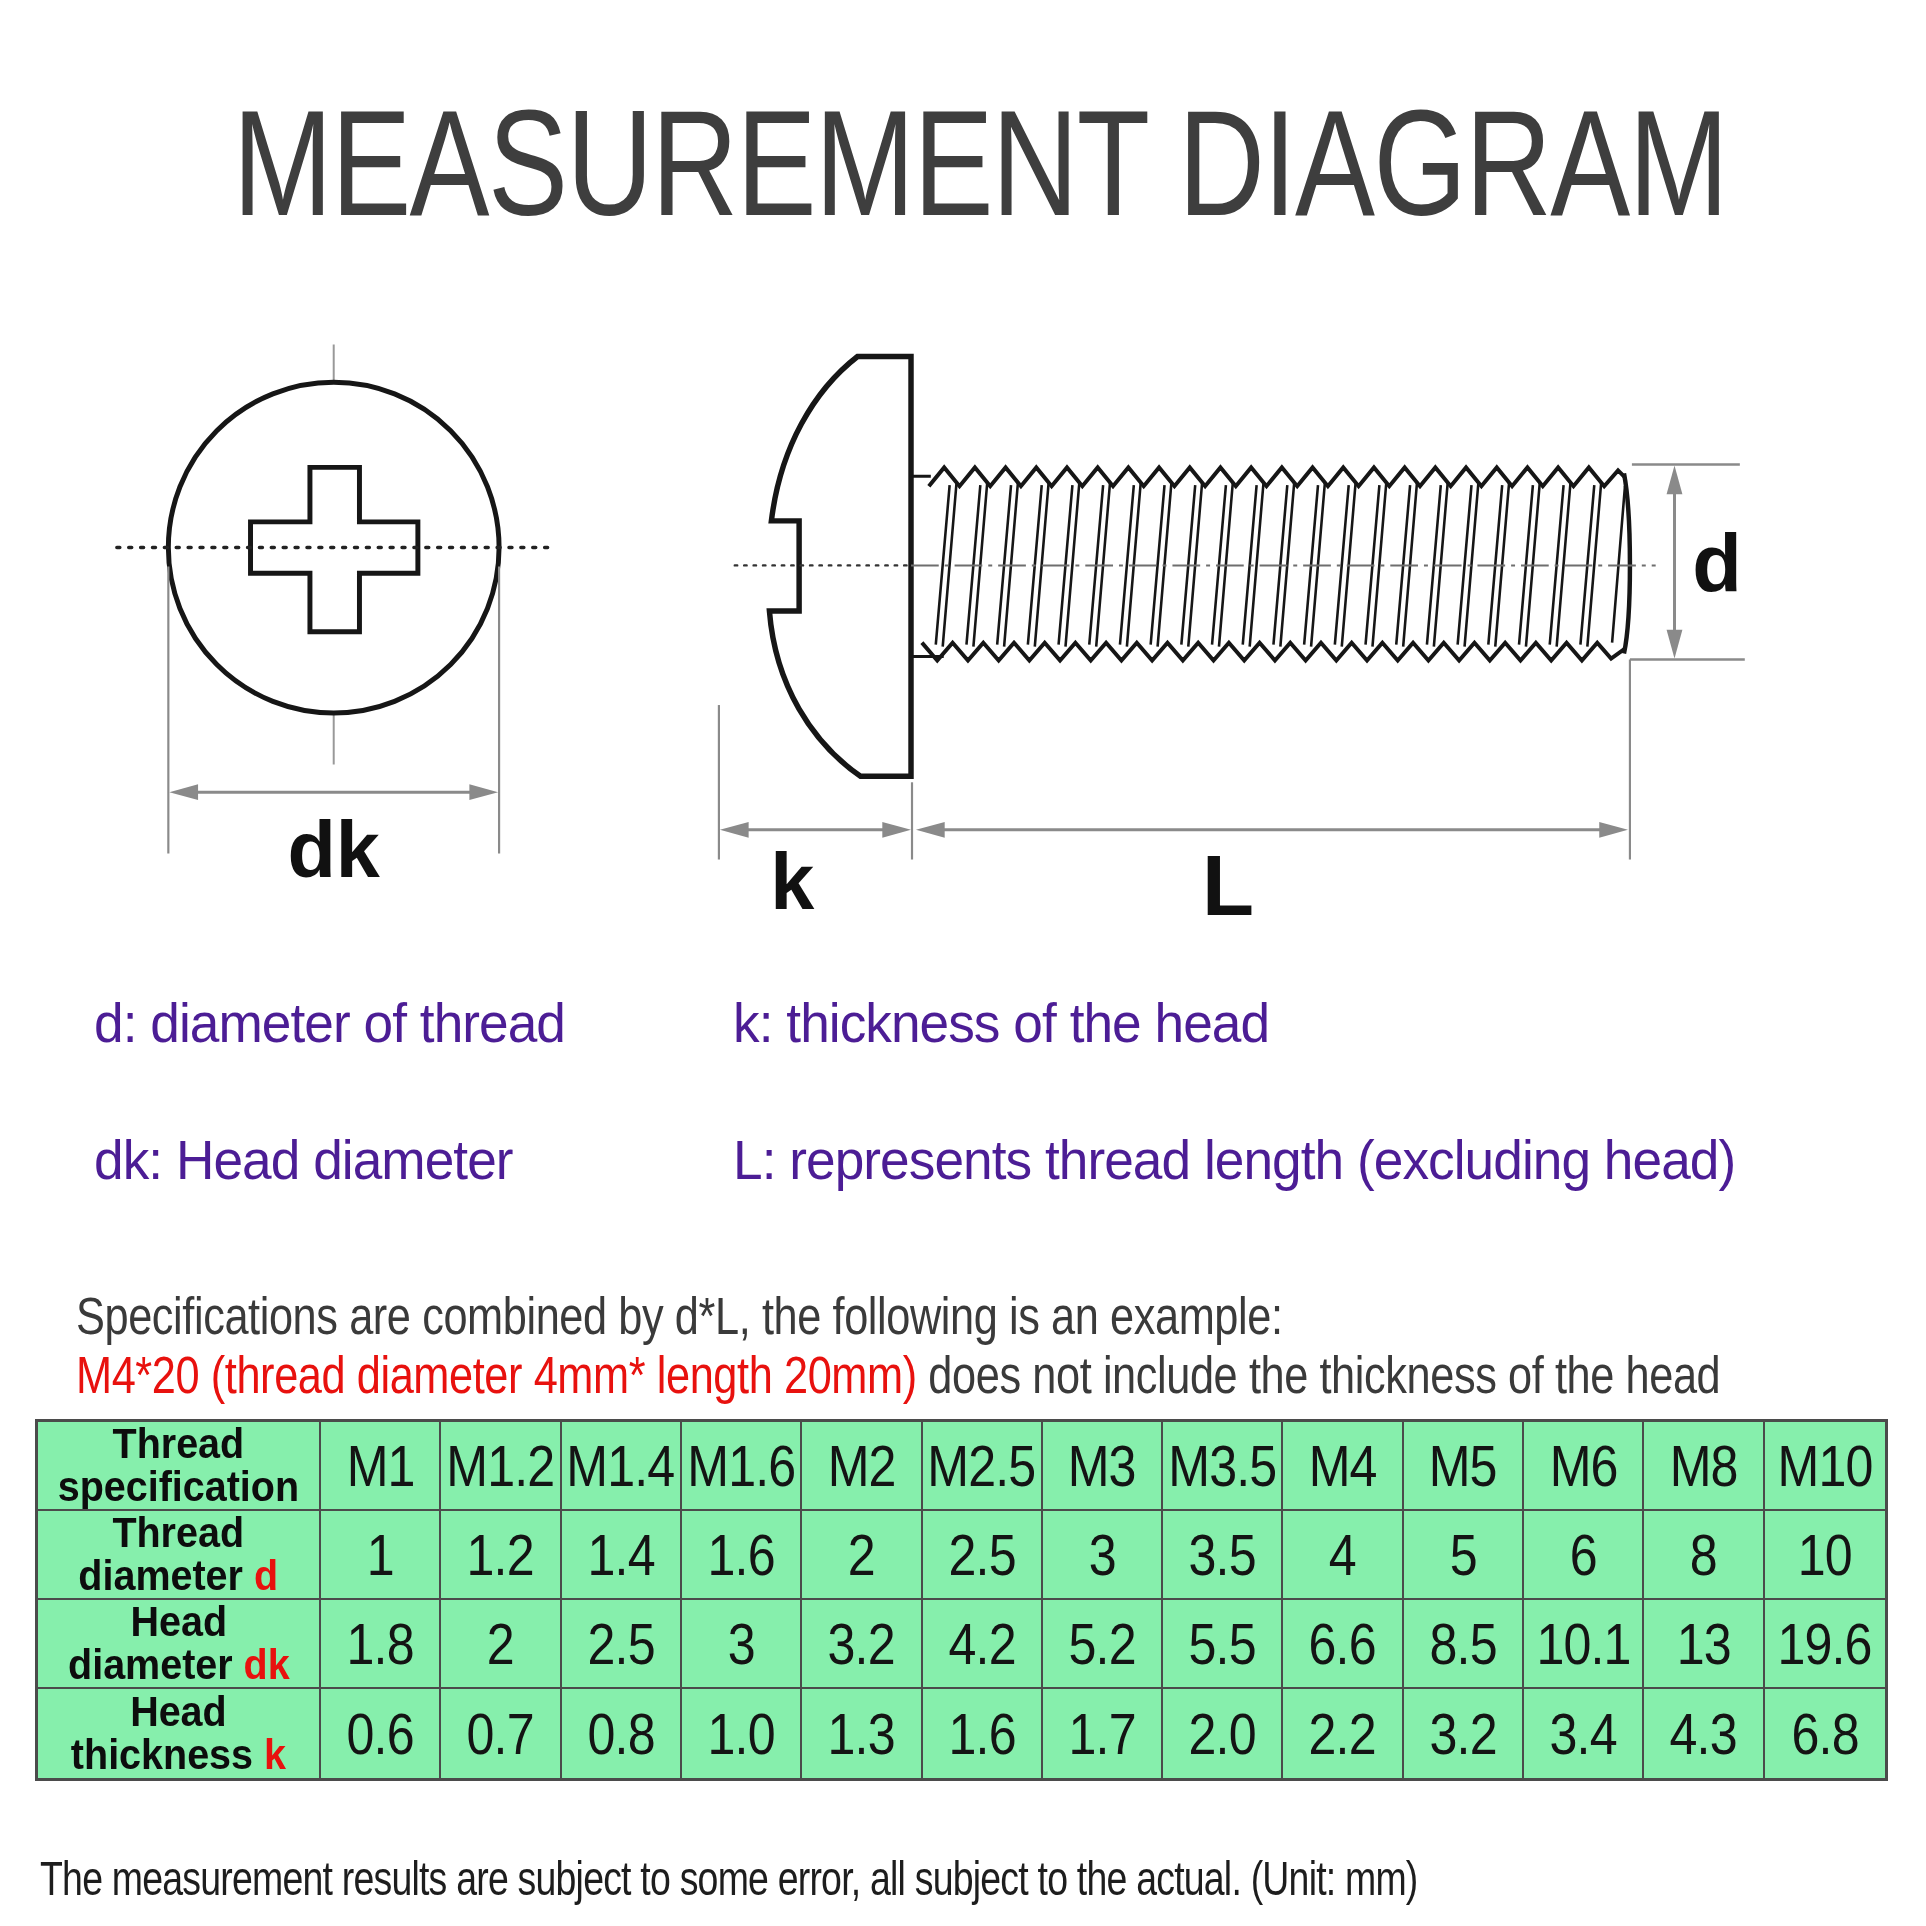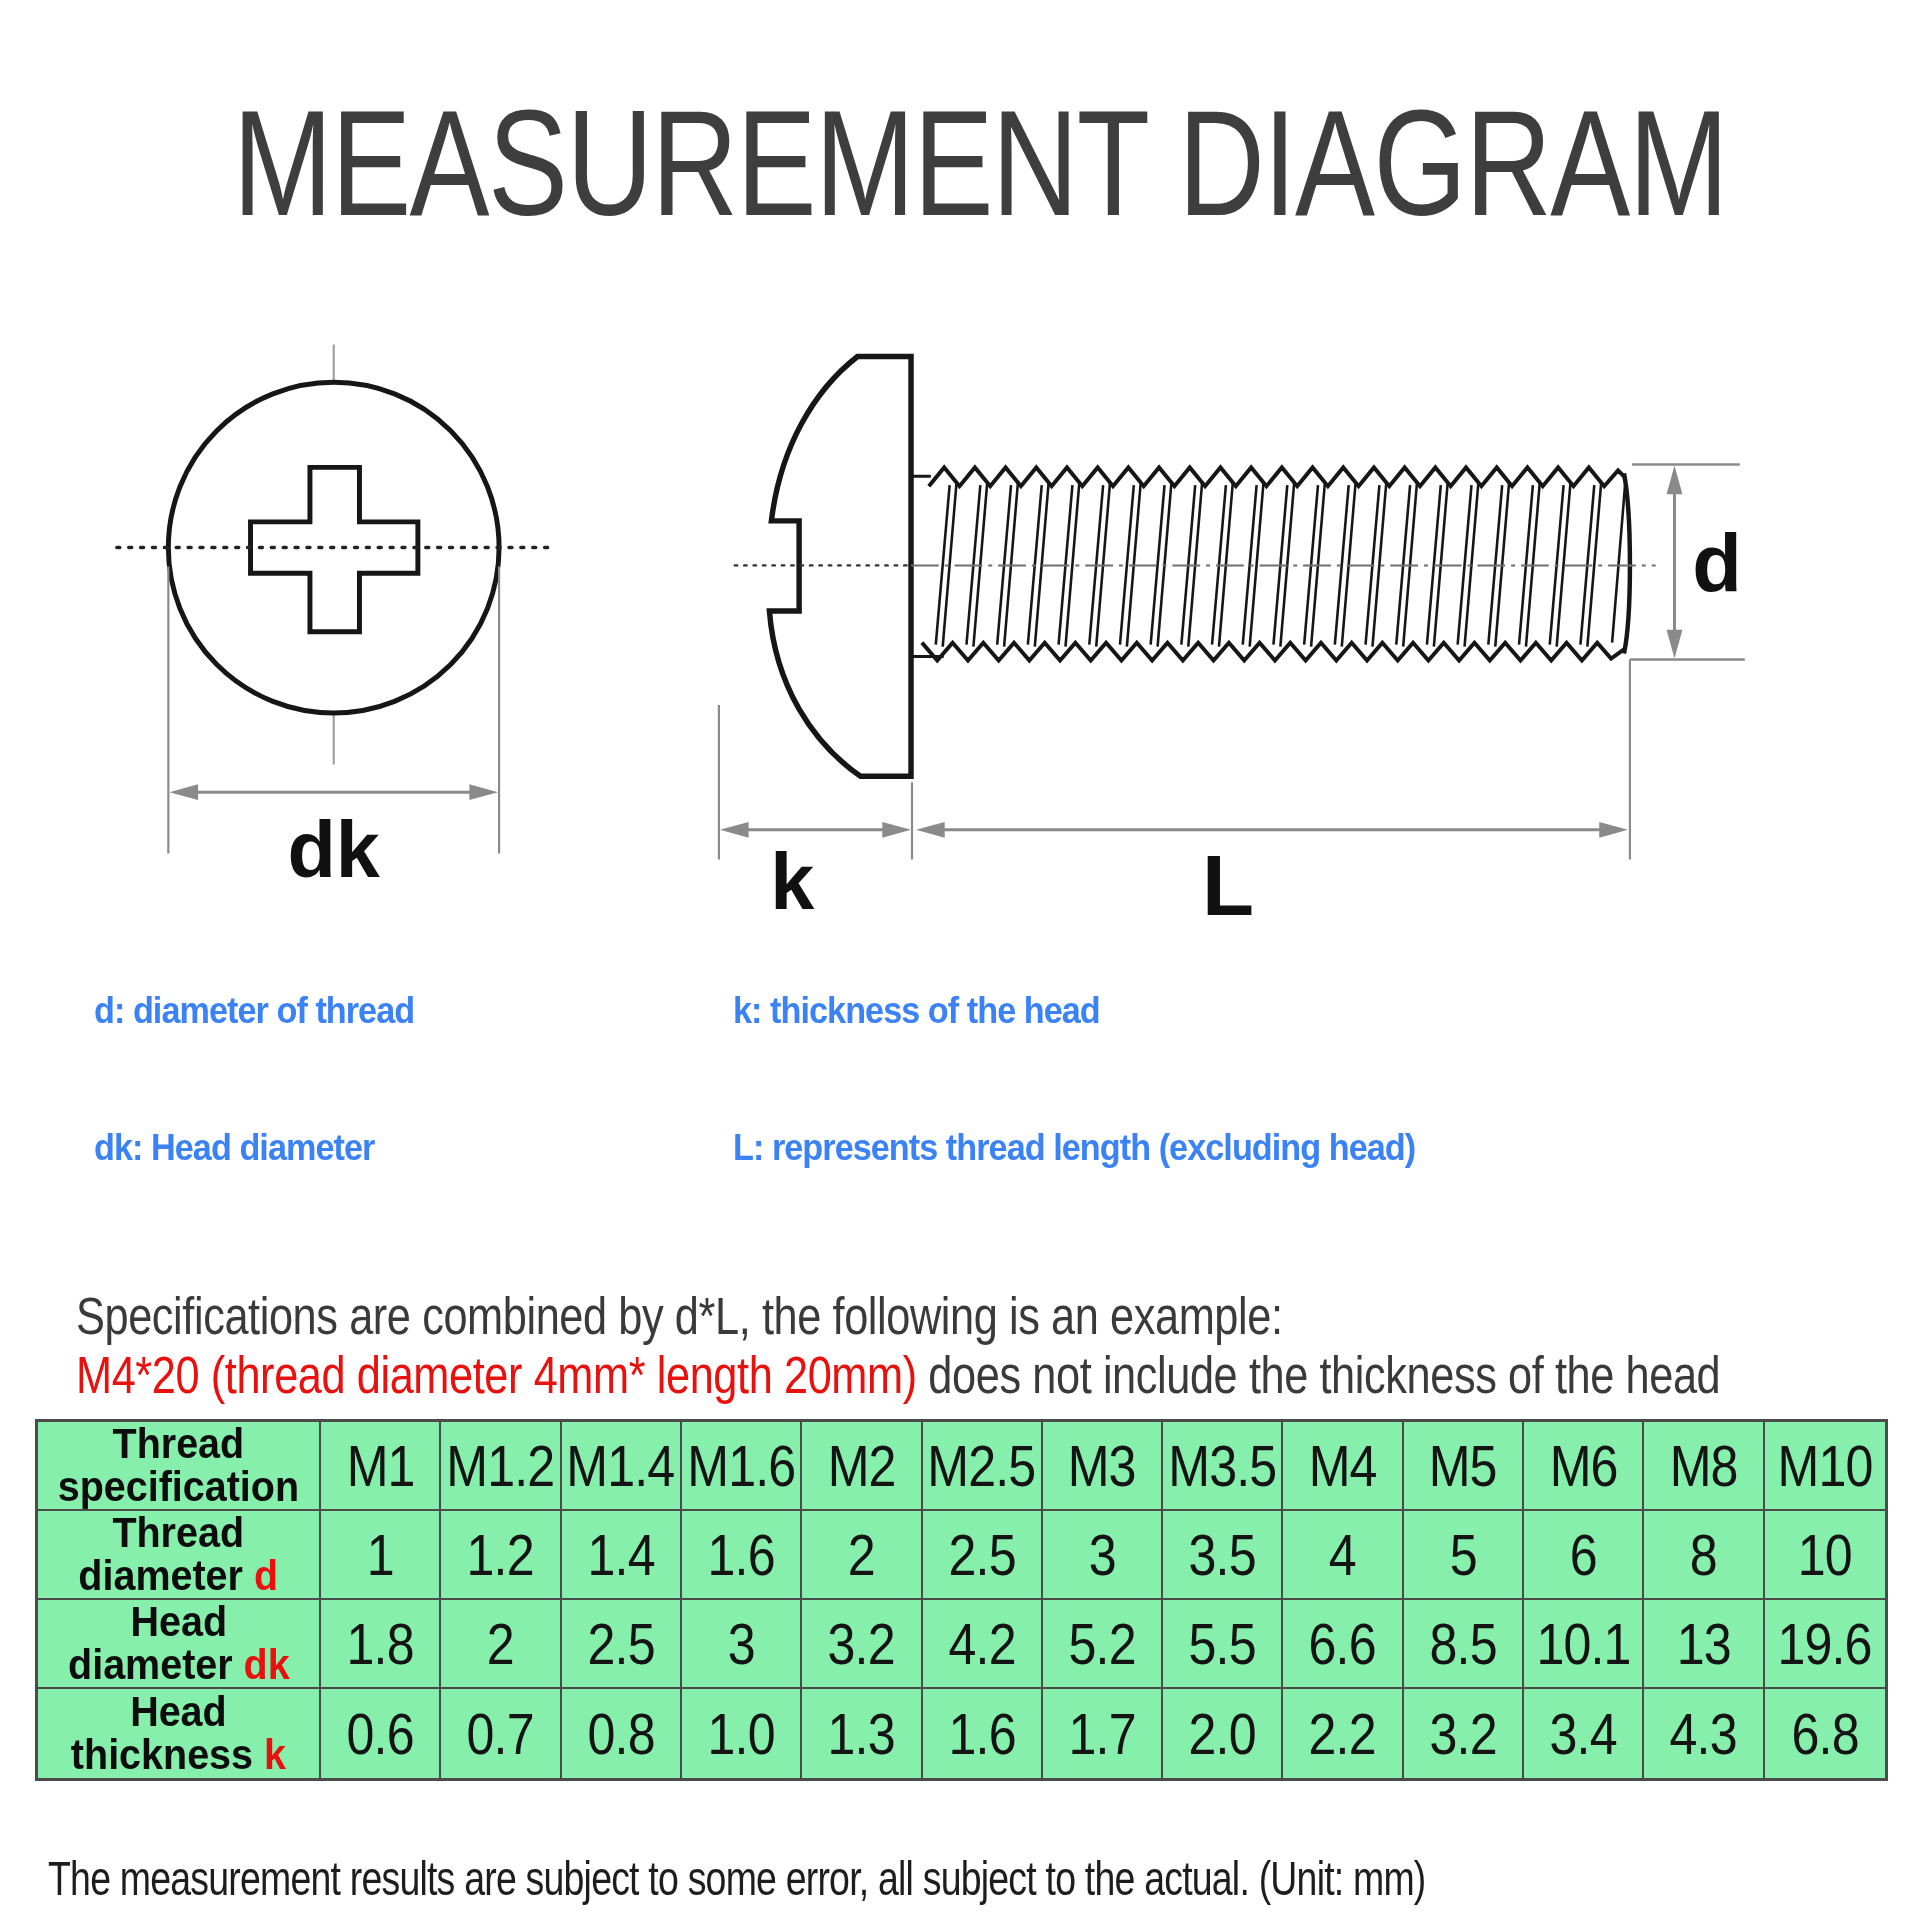--- a/index.html
+++ b/index.html
@@ -3,21 +3,21 @@
 <meta charset="utf-8">
 <style>
   html,body{margin:0;padding:0;background:#fff;}
   .page{position:relative;width:1927px;height:1927px;background:#fff;overflow:hidden;
         font-family:"Liberation Sans", sans-serif;}
   svg{position:absolute;left:0;top:0;}
   .abs{position:absolute;white-space:nowrap;}
   .title{left:0;top:77px;width:1927px;text-align:center;font-size:150px;color:#3e3e3e;
          font-weight:400;letter-spacing:-2px;padding-left:16px;}
   .title>span{display:inline-block;transform:scaleX(0.80);transform-origin:center;}
-  .def{font-size:36px;color:#3b82f6;letter-spacing:-1px;font-weight:bold;}
+  .def{font-size:56px;color:#4c1d95;letter-spacing:-1px;}
   .def>span{display:inline-block;transform:scaleX(0.95);transform-origin:left;}
   .spec{font-size:51px;color:#3a3a3a;letter-spacing:-0.5px;margin-left:36px;}
   .spec>span{display:inline-block;transform:scaleX(0.85);transform-origin:left;}
   .red{color:#e8110e;}
   .footer{font-size:48px;color:#1d1d1d;letter-spacing:-1px;}
   .footer>span{display:inline-block;transform:scaleX(0.78);transform-origin:left;}
   #spec-table{position:absolute;left:35px;top:1419px;width:1853px;display:grid;
               grid-template-columns:283px repeat(13,1fr);grid-auto-rows:89px;
               border:3px solid #4b4b4b;background:#86efac;box-sizing:border-box;}
   .cell{border-right:2px solid #4b4b4b;border-bottom:2px solid #4b4b4b;
@@ -272,17 +272,17 @@
         <span class="num">3.4</span>
       </div>
       <div class="cell ">
         <span class="num">4.3</span>
       </div>
       <div class="cell ">
         <span class="num">6.8</span>
       </div>
     </div>
 
-  <div class="abs footer" style="left:40px;top:1851px;margin-left:8px;">
+  <div class="abs footer" style="left:40px;top:1851px;">
     <span>The measurement results are subject to some error, all subject to the actual. (Unit: mm)</span>
   </div>
 </div>
 
 
 </body></html>

